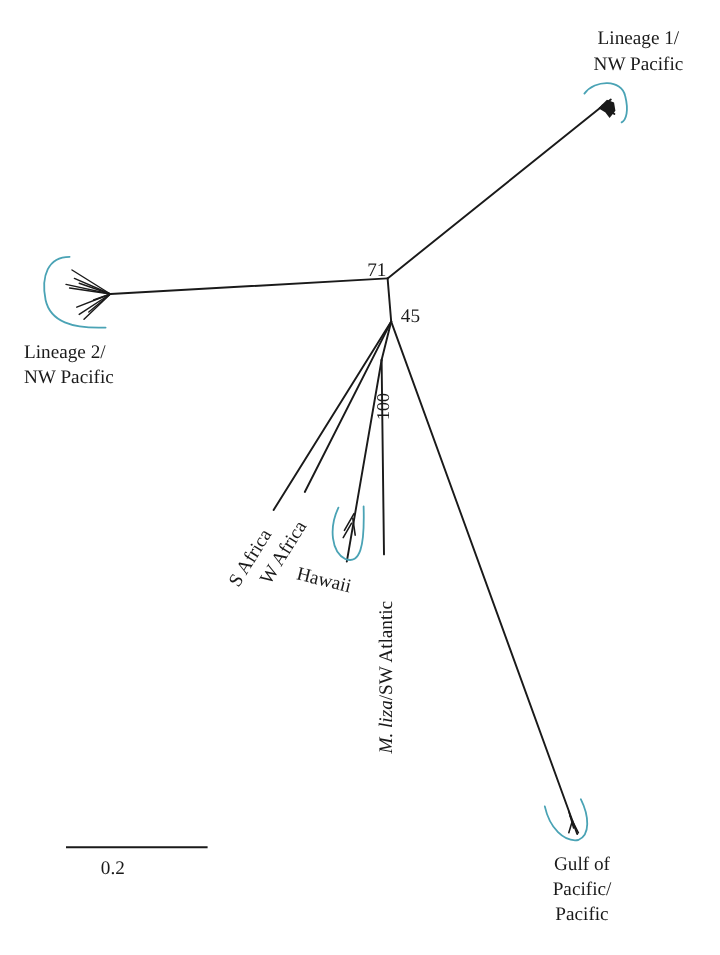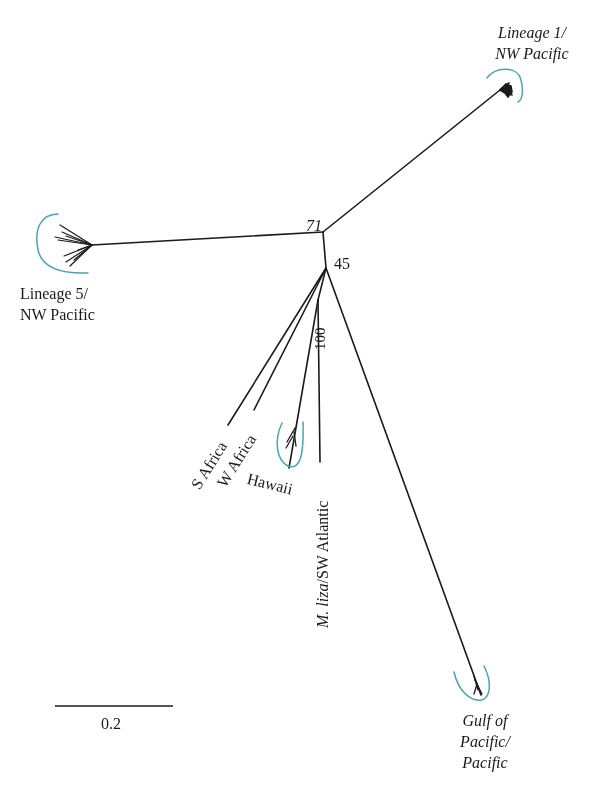--- a/index.html
+++ b/index.html
@@ -22,21 +22,21 @@
       width: 600px;
       height: 796px;
     }
     .lbl {
       position: absolute;
       font-size: 16px;
       line-height: 21px;
       white-space: nowrap;
       color: #1a1a1a;
     }
-    .lbl-center { text-align: center; font-style: italic; }
+    .lbl-center { text-align: center; }
     .rot {
       transform-origin: 0 0;
     }
     .ital { font-style: italic; }
     .support {
       position: absolute;
       font-size: 16px;
       line-height: 18px;
       color: #1a1a1a;
     }
@@ -94,43 +94,43 @@
   <g stroke="#4aa3b5" stroke-width="1.5" fill="none" stroke-linecap="round">
     <path d="M487 78 C496 66, 518 66, 521 80 C524 92, 522 100, 518 102"></path>
     <path d="M58 214 C40 214, 34 230, 38 250 C42 268, 60 274, 88 273"></path>
     <path d="M282 423 C274 440, 276 460, 288 466 C300 470, 304 456, 303 422"></path>
     <path d="M454 672 C458 690, 470 702, 482 700 C492 696, 491 680, 484 666"></path>
   </g>
 
   <line x1="55" y1="706" x2="173" y2="706" stroke="#1a1a1a" stroke-width="1.6"></line>
 </svg>
 
-<div class="support" style="left:306px; top:217px;font-style:italic;">71</div>
+<div class="support" style="left:306px; top:217px;">71</div>
 <div class="support" style="left:334px; top:255px;">45</div>
 <div class="support rot" style="left:311px; top:350px; transform: rotate(-90deg); font-size:15px;">100</div>
 
 <div class="lbl lbl-center" style="left:482px; top:22px; width:100px;">
   <div>Lineage 1/</div>
   <div>NW Pacific</div>
 </div>
 
 <div class="lbl" style="left:20px; top:283px;">
-  <div>Lineage 5/</div>
+  <div>Lineage 2/</div>
   <div>NW Pacific</div>
 </div>
 
 <div class="lbl rot" style="left:186px; top:482px; transform: rotate(-58deg);">S Africa</div>
 
 <div class="lbl rot" style="left:212px; top:480px; transform: rotate(-58deg);">W Africa</div>
 
 <div class="lbl rot" style="left:250px; top:468px; transform: rotate(14deg);">Hawaii</div>
 
 <div class="lbl rot" style="left:312px; top:628px; transform: rotate(-90deg);">
   <span class="ital">M. liza</span><span>/SW Atlantic</span>
 </div>
 
 <div class="lbl lbl-center" style="left:440px; top:710px; width:90px;">
   <div>Gulf of</div>
   <div>Pacific/</div>
   <div>Pacific</div>
 </div>
 
-<div class="lbl" style="left:101px; top:713px;">0.2</div>
+<div class="lbl" style="left:84px; top:713px;">0.2</div>
 
 </body></html>

